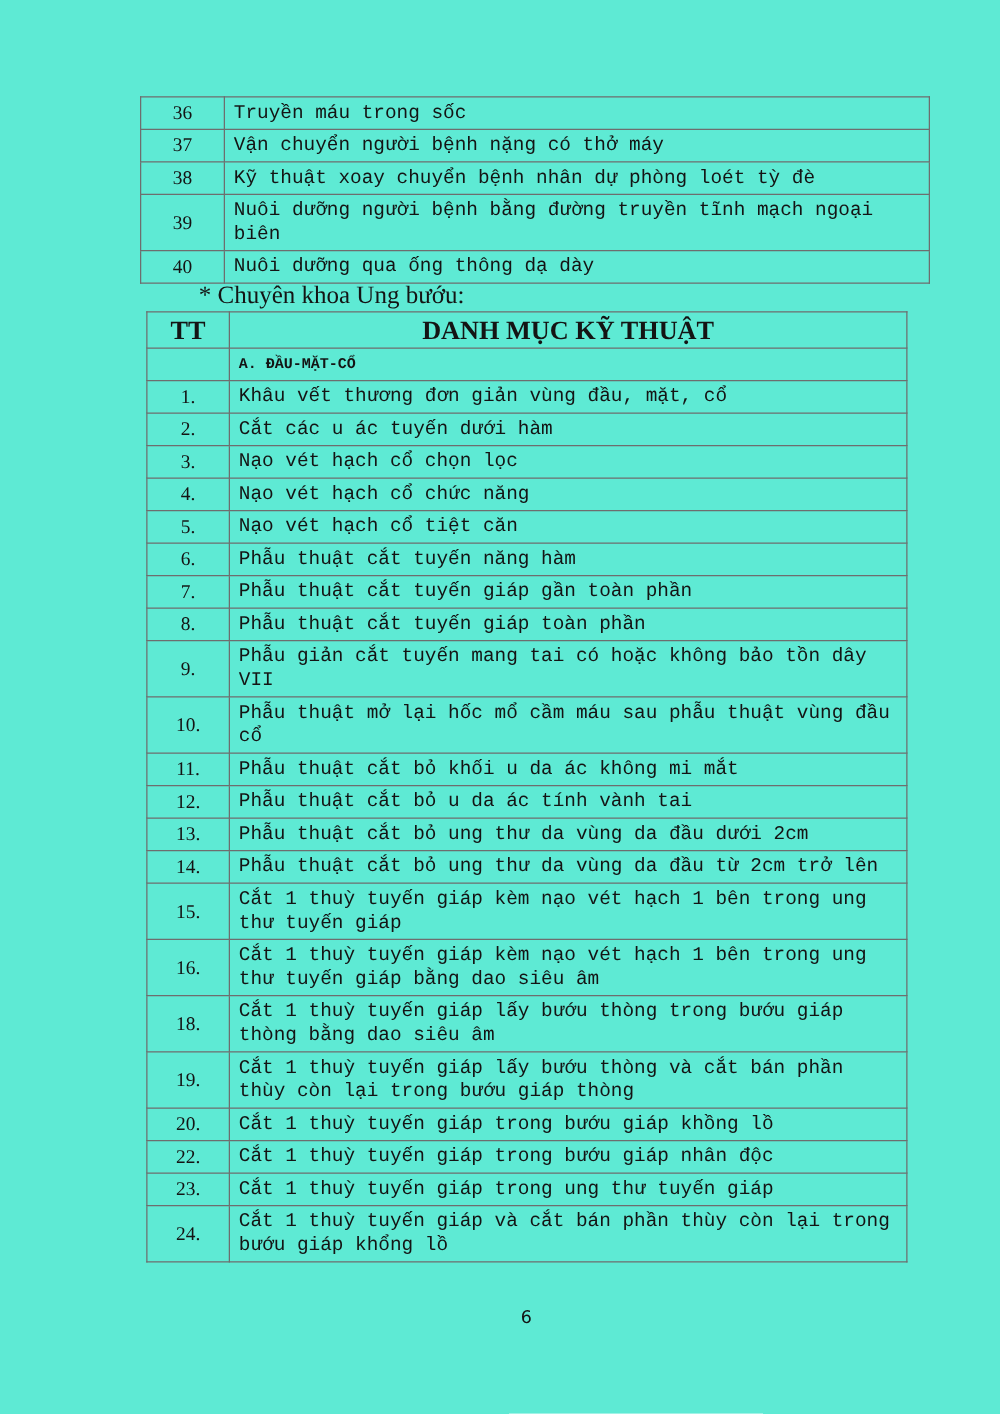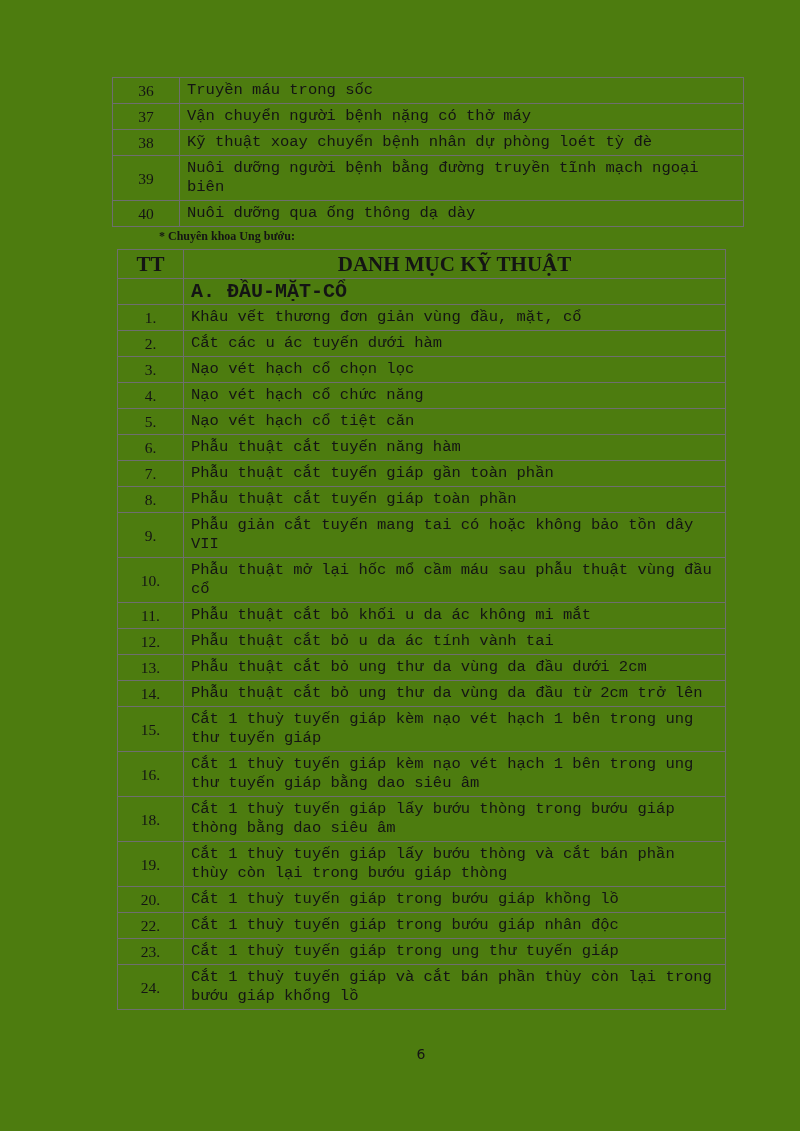--- a/index.html
+++ b/index.html
@@ -1,19 +1,19 @@
 <!DOCTYPE html>
 <html><head>
 <meta charset="utf-8">
 <style>
   html,body{margin:0;padding:0;background:#ffffff;}
   #page{
     position:relative;
     width:800px;height:1131px;
-    background:#4d7c0f;
+    background:#5eead4;
     font-family:"Liberation Serif","DejaVu Serif",serif;
     color:#141414;
     overflow:hidden;
   }
   table{border-collapse:collapse;table-layout:fixed;}
   td{
     border:1px solid #6e6e6e;
     font-size:15.5px;
     line-height:19px;
     vertical-align:middle;
@@ -23,32 +23,32 @@
   td.tt{text-align:center;padding:3px 1px;}
   td.nm{text-align:left;padding-left:7px;padding-right:8px;font-family:Liberation Mono, monospace;}
 
   #table-top{
     position:absolute;left:112px;top:77px;width:631px;
   }
   #table-top td{height:19px;}
 
   #oncology-heading{
     position:absolute;left:159px;top:227px;
-    font-weight:bold;font-size:12px;line-height:19px;
+    font-weight:normal;font-size:20px;line-height:19px;
     white-space:nowrap;
   }
 
   #table-main{
     position:absolute;left:117px;top:249px;width:608px;
   }
   #table-main tr.hdr td{
     font-weight:bold;text-align:center;height:22px;font-size:21px;
   }
   #table-main tr.section td{
-    font-weight:bold;text-align:left;height:18px;font-size:20px;
+    font-weight:bold;text-align:left;height:18px;font-size:12px;
   }
   #table-main tr.r td{min-height:19px;}
 
   #page-footer{
     position:absolute;left:117px;top:1046px;width:608px;
     text-align:center;font-size:14px;color:#141414;
     font-family:"DejaVu Sans","Liberation Sans",sans-serif;
   }
 </style>
 </head>

